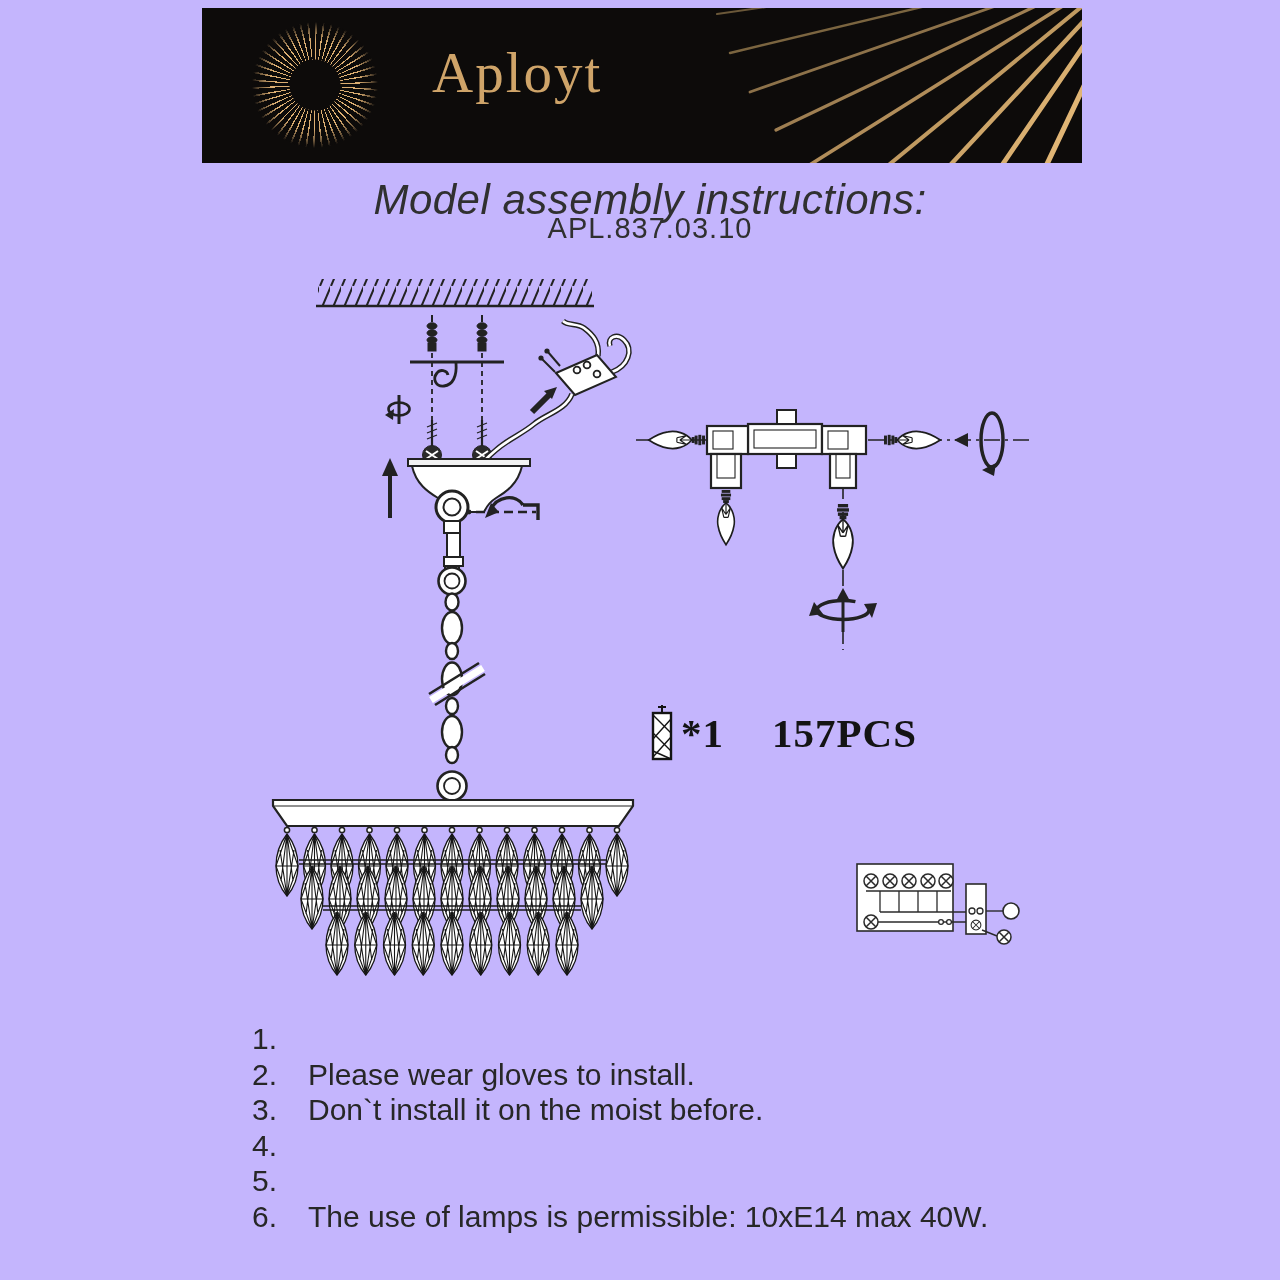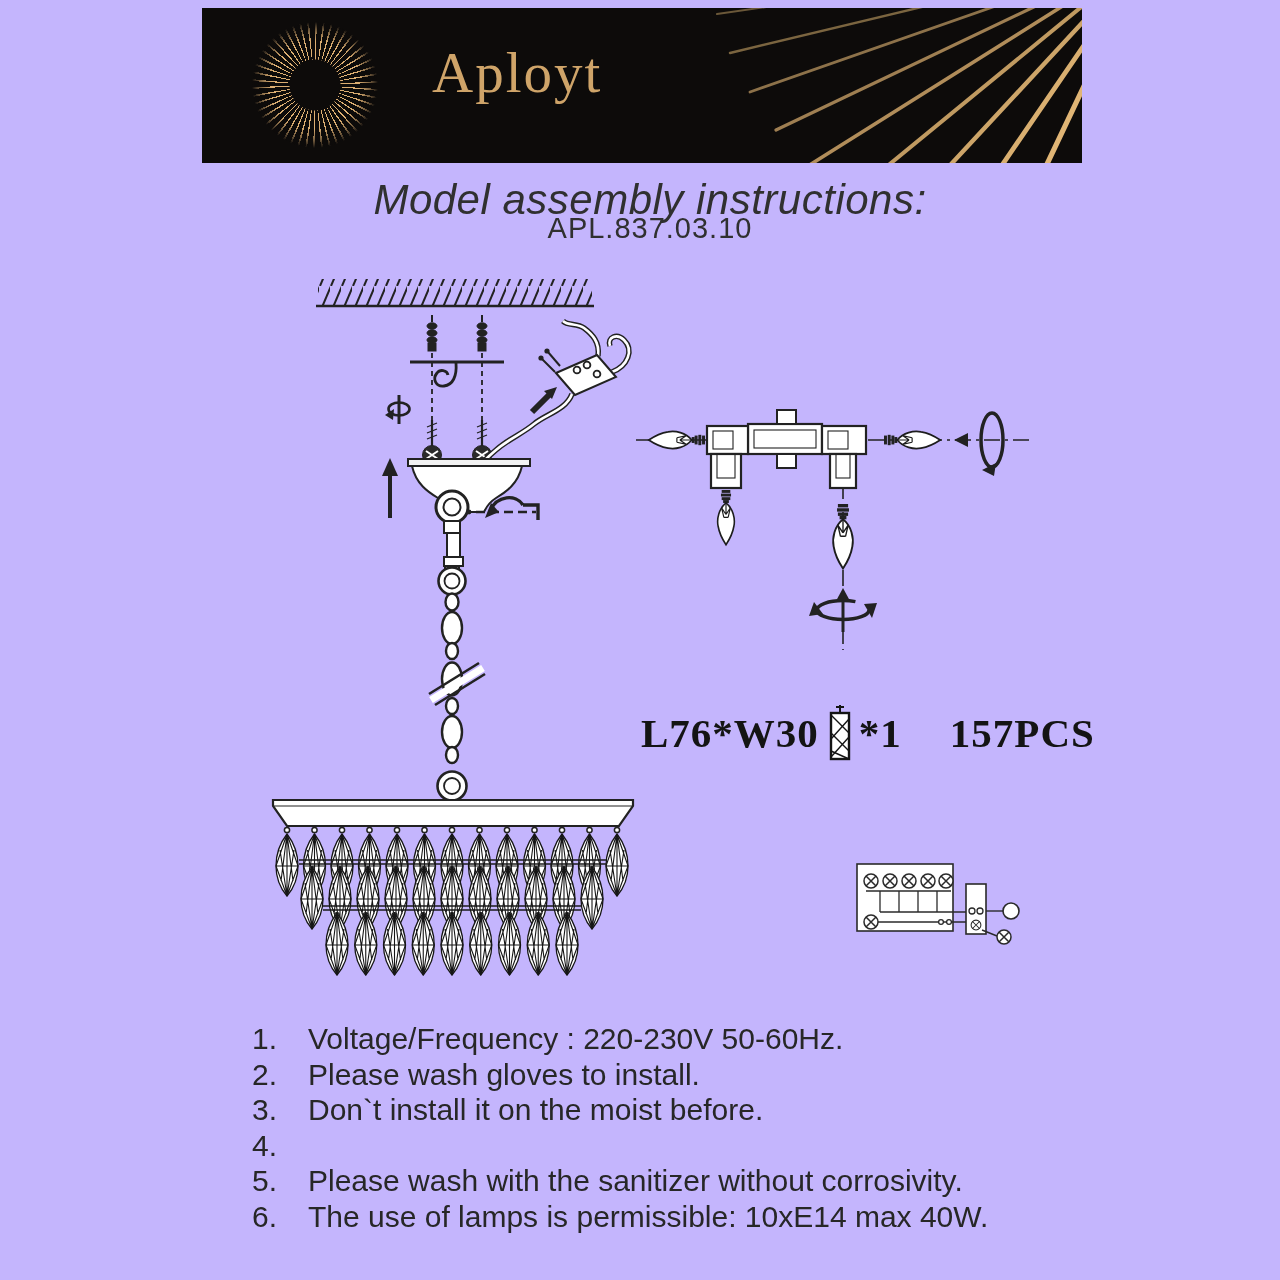--- a/index.html
+++ b/index.html
@@ -352,50 +352,47 @@
       <circle cx="980" cy="911" r="3" stroke-width="1.3"></circle>
       <use href="#lampx" transform="translate(976,925) scale(0.7)"></use>
       <line x1="986" y1="911" x2="1003" y2="911" stroke-width="1.4"></line>
       <circle cx="1011" cy="911" r="8" stroke-width="1.6" fill="#fff"></circle>
       <line x1="982" y1="930" x2="997" y2="936" stroke-width="1.4"></line>
       <use href="#lampx" transform="translate(1004,937)"></use>
     </g>
   </svg>
 
   <div class="spec">
-    <span>L76*W30</span>
     <svg class="xicon" width="24" height="56" viewBox="0 0 24 56">
       <line x1="12" y1="0" x2="12" y2="8" stroke="#141414" stroke-width="2"></line>
       <line x1="8" y1="2" x2="16" y2="2" stroke="#141414" stroke-width="2"></line>
       <rect x="3" y="8" width="18" height="46" fill="#fff" stroke="#141414" stroke-width="2.4"></rect>
       <path d="M3 10 L21 28 M21 14 L3 34 M3 28 L21 46 M21 32 L3 52 M3 46 L21 54" stroke="#141414" stroke-width="1.4" fill="none"></path>
     </svg>
     <span>*1</span>
     <span class="pcs">157PCS</span>
   </div>
 
   <div class="instructions">
     <div class="inst-row">
       <span class="num">1.</span>
-      <span class="txt">Voltage/Frequency : 220-230V 50-60Hz.</span>
     </div>
     <div class="inst-row">
       <span class="num">2.</span>
-      <span class="txt">Please wash gloves to install.</span>
+      <span class="txt">Please wear gloves to install.</span>
     </div>
     <div class="inst-row">
       <span class="num">3.</span>
       <span class="txt">Don`t install it on the moist before.</span>
     </div>
     <div class="inst-row">
       <span class="num">4.</span>
     </div>
     <div class="inst-row">
       <span class="num">5.</span>
-      <span class="txt">Please wash with the sanitizer without corrosivity.</span>
     </div>
     <div class="inst-row">
       <span class="num">6.</span>
       <span class="txt">The use of lamps is permissible: 10xE14 max 40W.</span>
     </div>
   </div>
 
 </div>
 
 </body></html>

